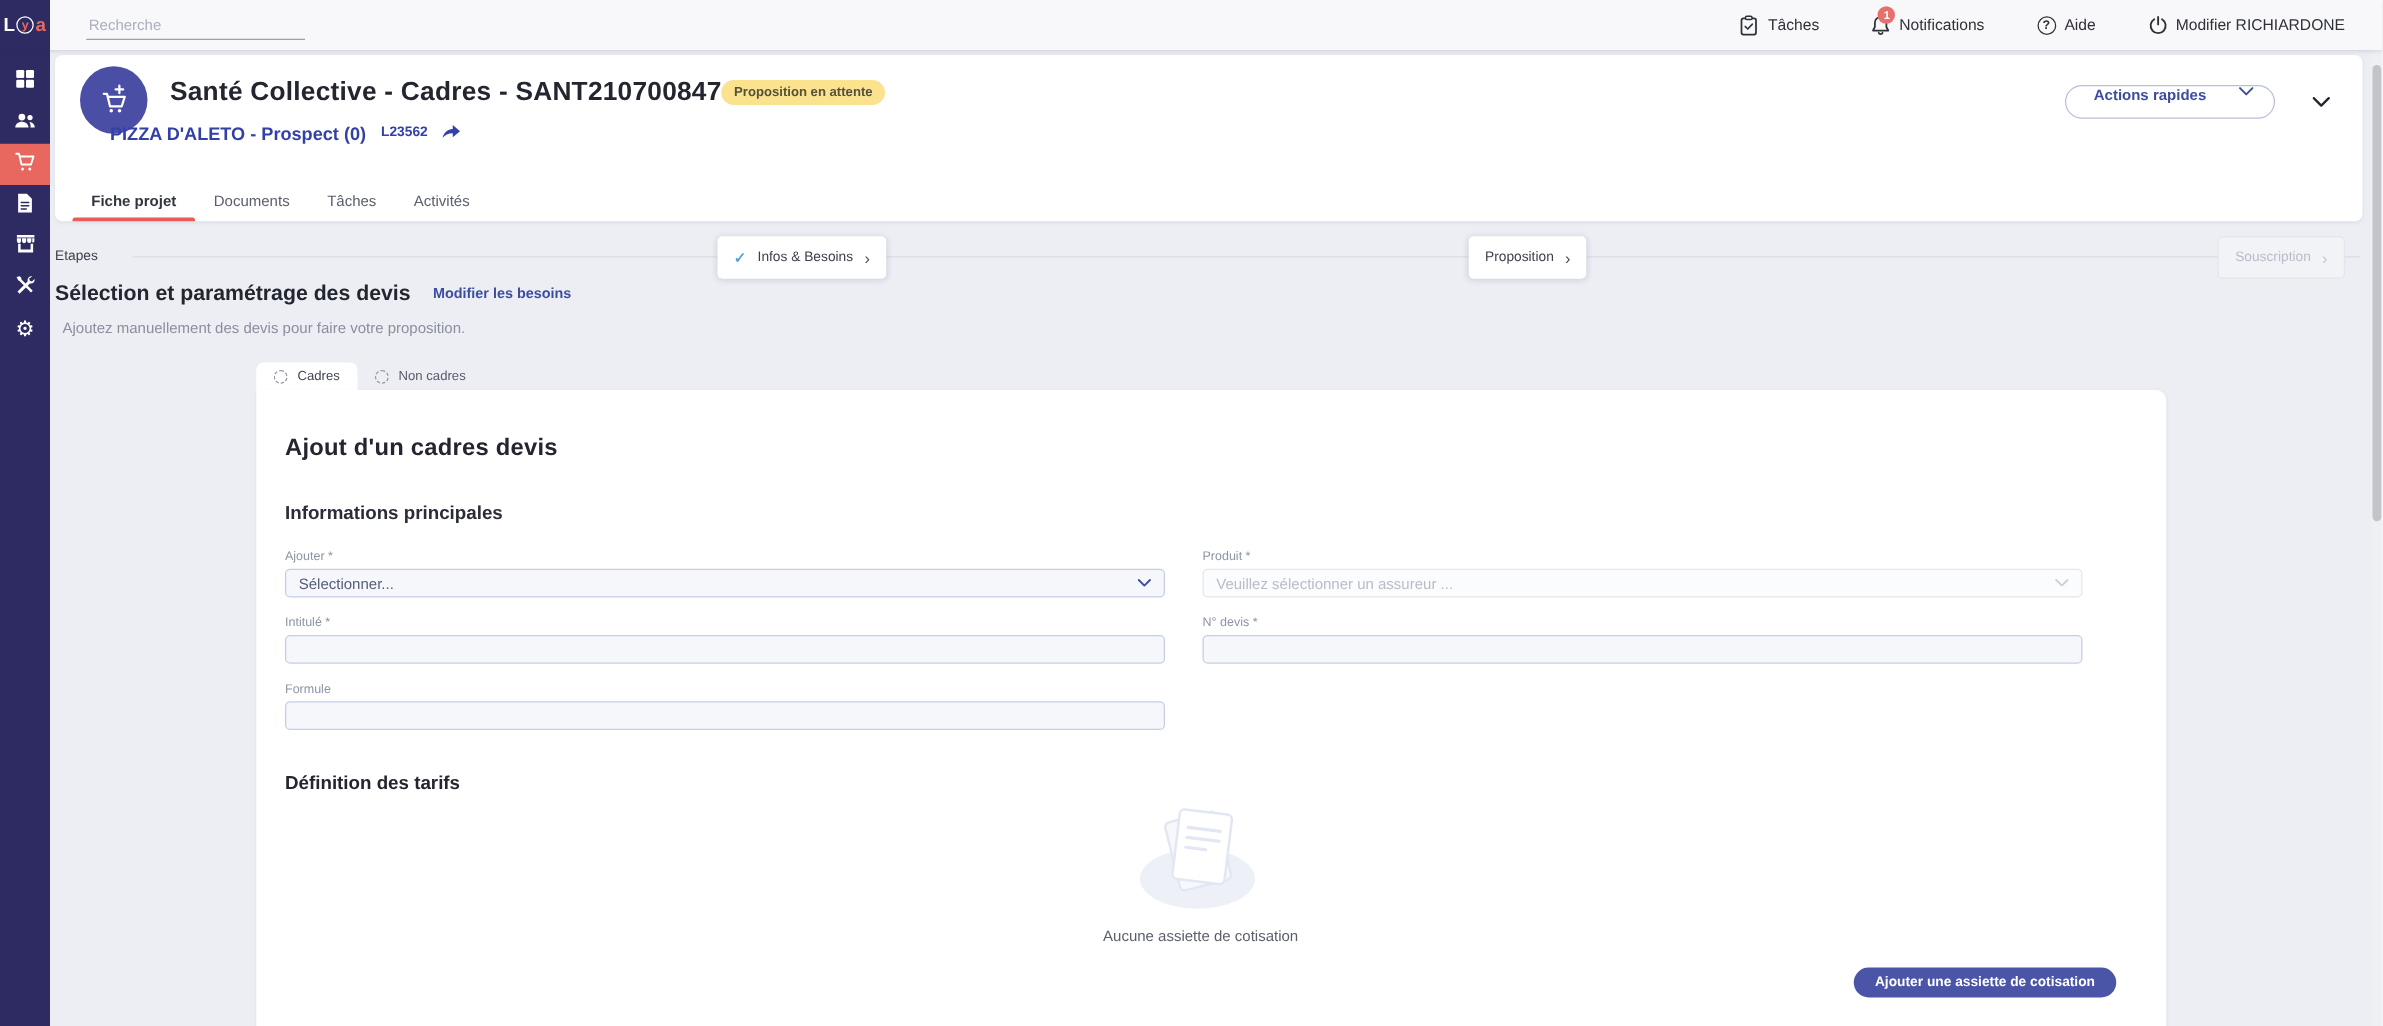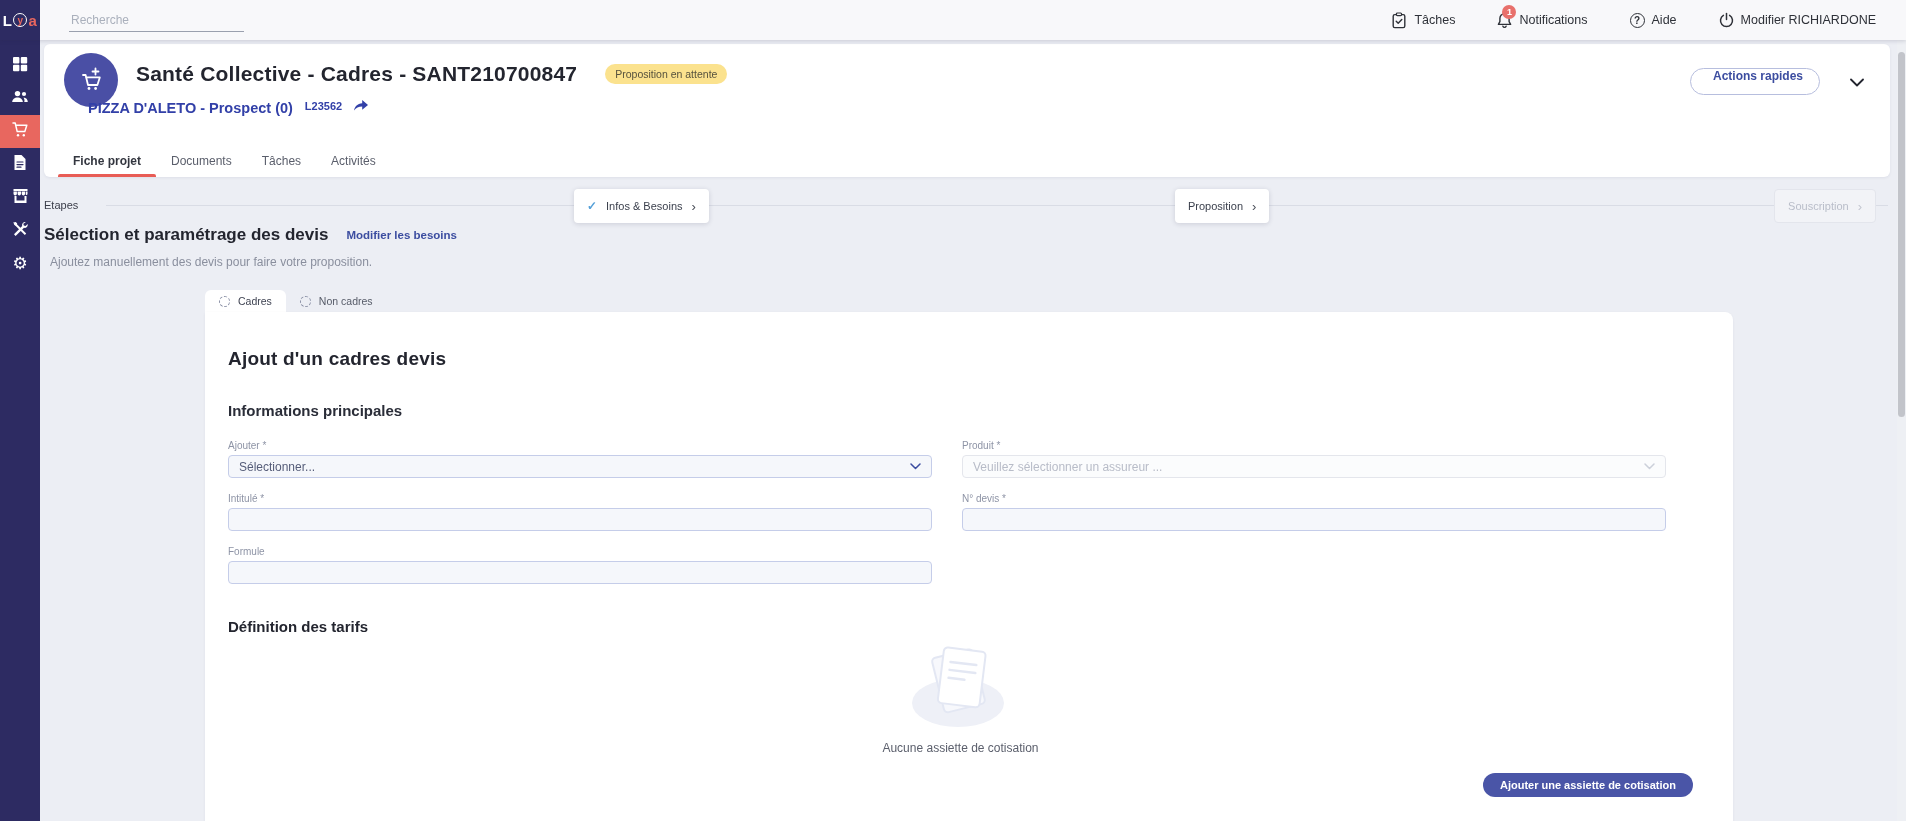--- a/index.html
+++ b/index.html
@@ -68,37 +68,36 @@
 
   
   .header-card{
     position:absolute; left:4px; top:4px; width:1846px; height:133px;
     background:#fff; border-radius:6px; box-shadow:0 1px 3px rgba(40,40,90,.07);
   }
   .avatar{
     position:absolute; left:20px; top:9px; width:54px; height:54px; border-radius:50%;
     background:#4a4fa5; display:flex; align-items:center; justify-content:center;
   }
-  .title-row{ position:absolute; left:92px; top:18px; display:flex; align-items:center; gap:28px; }
+  .title-row{ position:absolute; left:92px; top:18px; display:flex; align-items:center; gap:0; }
   .page-title{ font-size:21px; font-weight:700; color:#23252f; letter-spacing:.2px; }
   .status-badge{
-    background:#fbe28e; color:#55513d; font-size:10.5px; font-weight:normal;
+    background:#fbe28e; color:#55513d; font-size:10.5px; font-weight:bold;
     border-radius:10px; padding:4px 10px; white-space:nowrap;
   }
   .client-row{ position:absolute; left:44px; top:56px; display:flex; align-items:flex-start; gap:12px; }
   .client-link{ font-size:14.5px; font-weight:700; color:#3240a8; cursor:pointer; }
   .client-code{ font-size:11px; font-weight:bold; color:#3240a8; }
   .share-icon{ cursor:pointer; display:flex; }
   .actions-btn{
     position:absolute; right:70px; top:24px; height:27px;
     border:1px solid #b7bede; border-radius:16px; background:#fff;
     color:#3c4da0; font-size:12px; font-weight:600;
     display:flex; align-items:flex-start; gap:26px; padding:0 16px 0 22px; cursor:pointer;
     font-family:"Liberation Sans",sans-serif;
-    flex-direction:column;
   }
   .collapse-chevron{ position:absolute; right:26px; top:29px; cursor:pointer; }
 
   .tabs-row{ position:absolute; left:14px; bottom:0; display:flex; }
   .tab{
     padding:8px 15px 9px; font-size:12px; color:#5a5e6b; cursor:pointer; position:relative;
   }
   .tab.active{ color:#33363f; font-weight:600; }
   .tab.active::after{
     content:""; position:absolute; left:0; right:0; bottom:0; height:3px;

